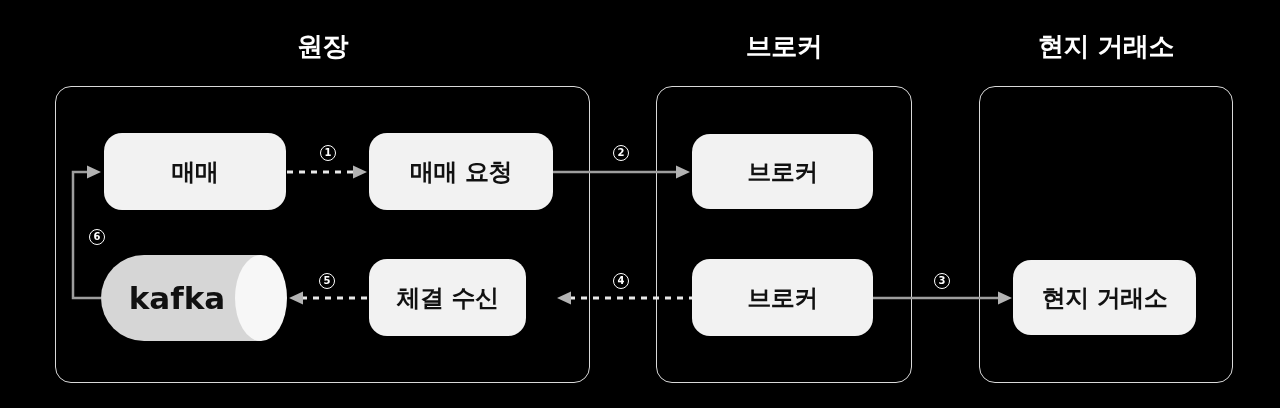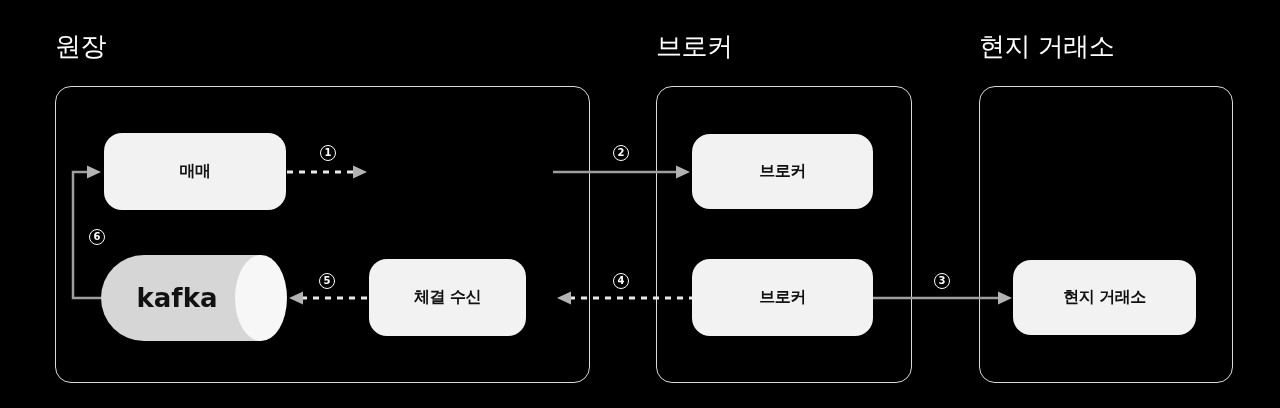--- a/index.html
+++ b/index.html
@@ -13,24 +13,24 @@
     height: 408px;
     background: #000000;
     overflow: hidden;
     font-family: "DejaVu Sans", "Liberation Sans", sans-serif;
   }
   .group-title {
     position: absolute;
     top: 30px;
     height: 32px;
     line-height: 32px;
-    text-align: left;
+    text-align: center;
     color: #ffffff;
     font-size: 26px;
-    font-weight: 400;
+    font-weight: 700;
     letter-spacing: -0.5px;
   }
   .frame {
     position: absolute;
     border: 1.5px solid #d9d9d9;
     border-radius: 16px;
     background: transparent;
     box-sizing: border-box;
   }
   .arrows {
@@ -40,21 +40,21 @@
     pointer-events: none;
   }
   .node {
     position: absolute;
     background: #f2f2f2;
     border-radius: 18px;
     display: flex;
     align-items: center;
     justify-content: center;
     color: #111111;
-    font-size: 16px;
+    font-size: 24px;
     font-weight: 700;
     letter-spacing: -0.5px;
     box-sizing: border-box;
   }
   .kafka-node {
     position: absolute;
     left: 101px;
     top: 255px;
     width: 186px;
     height: 86px;
@@ -64,21 +64,21 @@
     left: 0;
     top: 0;
   }
   .kafka-label {
     position: absolute;
     left: 0;
     top: 27px;
     width: 152px;
     text-align: center;
     color: #111111;
-    font-size: 26px;
+    font-size: 31px;
     font-weight: 700;
     line-height: 32px;
   }
   .step-badge {
     position: absolute;
     width: 16px;
     height: 16px;
     border: 1.5px solid #ffffff;
     border-radius: 50%;
     box-sizing: border-box;
@@ -132,20 +132,23 @@
 
     <g>
       <polyline points="101,298 73,298 73,172 89,172" fill="none" stroke="#9e9e9e" stroke-width="2.5"></polyline>
       <polygon points="101,172 87,165.5 87,178.5" fill="#b3b3b3"></polygon>
     </g>
   </svg>
 
   <div class="node" style="left:104px;top:133px;width:182px;height:77px">
     <span>매매</span>
   </div>
+  <div class="node" style="left:369px;top:133px;width:184px;height:77px">
+    <span>매매 요청</span>
+  </div>
   <div class="node" style="left:692px;top:134px;width:181px;height:75px">
     <span>브로커</span>
   </div>
   <div class="node" style="left:369px;top:259px;width:157px;height:77px">
     <span>체결 수신</span>
   </div>
   <div class="node" style="left:692px;top:259px;width:181px;height:77px">
     <span>브로커</span>
   </div>
   <div class="node" style="left:1013px;top:260px;width:183px;height:75px">

